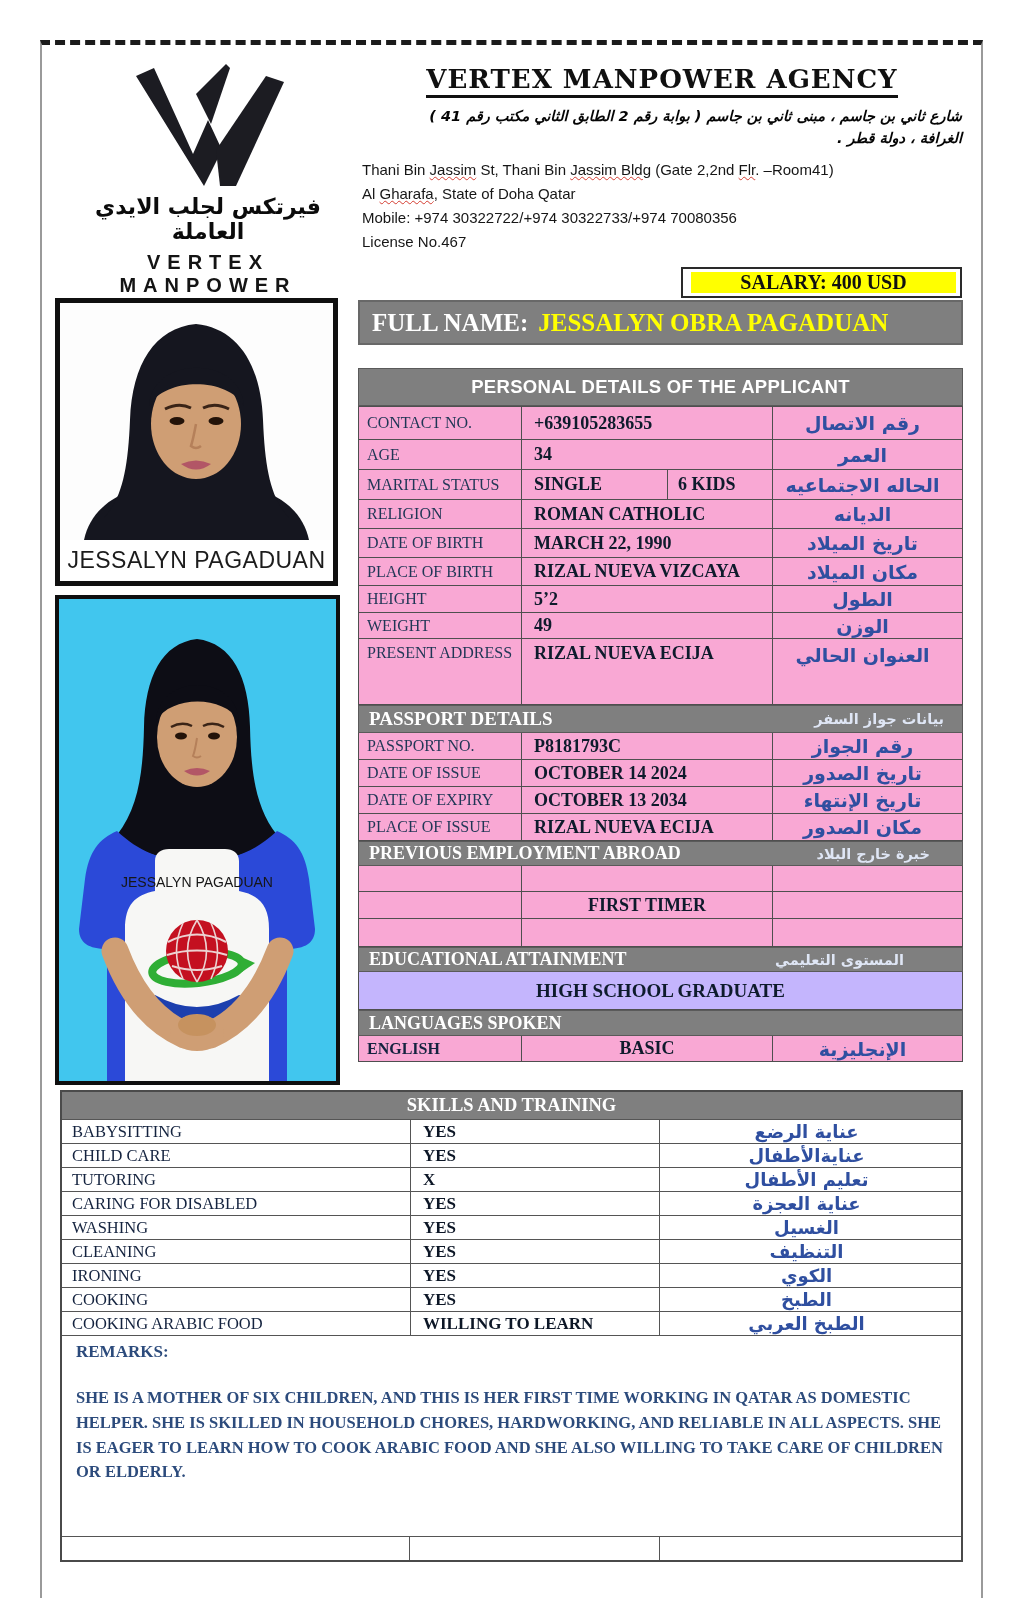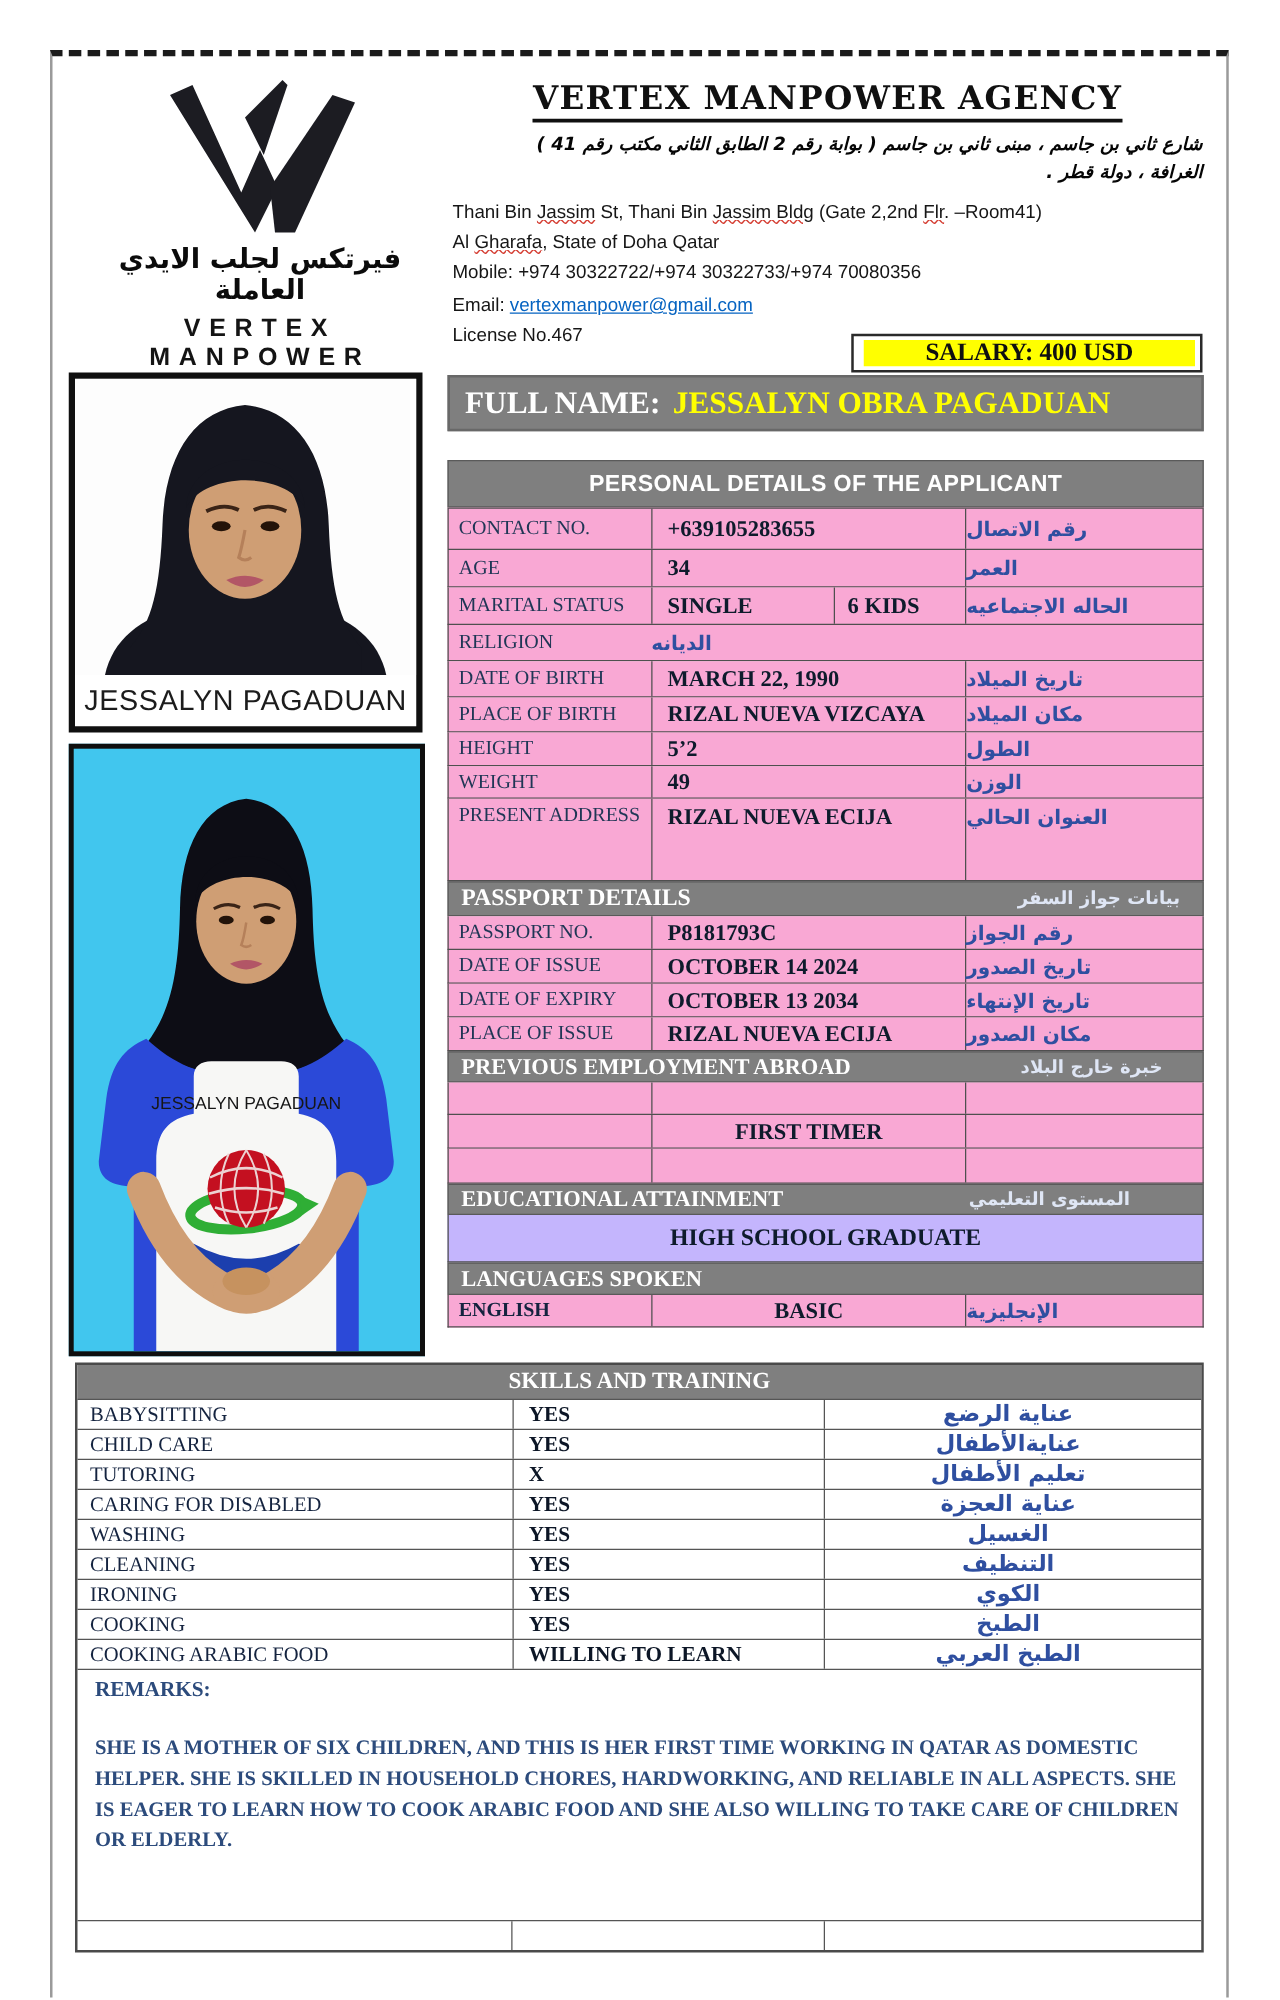--- a/index.html
+++ b/index.html
@@ -53,22 +53,22 @@
               font-weight:bold; font-size:18.5px; letter-spacing:0.3px; }
   .bar.serif { font-weight:bold; font-size:19px; padding-left:10px; }
   .bar .bar-ar { margin-left:auto; font-family:"DejaVu Sans", sans-serif; font-size:14.5px; font-weight:bold; color:#dfe6f5; }
 
   .prow { display:flex; border:1px solid #4f4f4f; border-top:none; align-items:center; background:#f9a8d4; }
   .prow.first { border-top:1px solid #4f4f4f; }
   .cl { width:162px; padding-left:8px; font-size:16px; color:#1F3655; }
   .cv { width:252px; align-self:stretch; display:flex; align-items:center;
         border-left:1px solid #4f4f4f; border-right:1px solid #4f4f4f; padding-left:12px;
         font-weight:bold; font-size:18px; color:#0E1B2C; }
-  .ca { flex:1; text-align:left; padding-right:10px; font-family:"DejaVu Sans", sans-serif;
-        font-size:16px; font-weight:bold; color:#2F4FA0; direction:rtl; }
+  .ca { flex:1; text-align:center; padding-right:10px; font-family:"DejaVu Sans", sans-serif;
+        font-size:19px; font-weight:bold; color:#2F4FA0; direction:rtl; }
   .cv.split { padding:0; }
   .cvs  { width:145px; height:100%; display:flex; align-items:center; padding-left:12px; }
   .cvs2 { flex:1; height:100%; display:flex; align-items:center; padding-left:10px; border-left:1px solid #4f4f4f; }
   .cv.center { justify-content:center; padding-left:0; }
   .top-align { align-items:flex-start; }
   .top-align .cl { padding-top:5px; }
   .top-align .cv { align-items:flex-start; padding-top:4px; }
   .top-align .ca { padding-top:5px; }
 
   .h34{height:34px}.h30{height:30px}.h29{height:29px}.h28{height:28px}.h27{height:27px}.h26{height:26px}.h25{height:25px}
@@ -113,21 +113,20 @@
   <div class="hdr">
     <div class="hdr-title"><span>VERTEX MANPOWER AGENCY</span></div>
     <div class="hdr-ar">
       <div>شارع ثاني بن جاسم ، مبنى ثاني بن جاسم ( بوابة رقم 2 الطابق الثاني مكتب رقم 41 )</div>
       <div>الغرافة ، دولة قطر .</div>
     </div>
     <div class="hdr-addr">
       <div><span>Thani Bin </span><span class="sq">Jassim</span><span> St, Thani Bin </span><span class="sq">Jassim Bldg</span><span> (Gate 2,2nd </span><span class="sq">Flr</span><span>. –Room41)</span></div>
       <div><span>Al </span><span class="sq">Gharafa</span><span>, State of Doha Qatar</span></div>
       <div>Mobile: +974 30322722/+974 30322733/+974 70080356</div>
-      <div class="email-row"><span>Email: </span><span class="email-link">vertexmanpower@gmail.com</span></div>
       <div>License No.467</div>
     </div>
   </div>
 
   <div class="salary-box">
     <div class="salary-inner">SALARY: 400 USD</div>
   </div>
 
   <div class="fullname-bar">
     <span class="fn-label">FULL NAME:</span>
@@ -199,20 +198,21 @@
     <div class="prow h30">
       <div class="cl">MARITAL STATUS</div>
       <div class="cv split">
         <div class="cvs">SINGLE</div>
         <div class="cvs2">6 KIDS</div>
       </div>
       <div class="ca">الحاله الاجتماعيه</div>
     </div>
     <div class="prow h29">
       <div class="cl">RELIGION</div>
+      <div class="cv">ROMAN CATHOLIC</div>
       <div class="ca">الديانه</div>
     </div>
     <div class="prow h29">
       <div class="cl">DATE OF BIRTH</div>
       <div class="cv">MARCH 22, 1990</div>
       <div class="ca">تاريخ الميلاد</div>
     </div>
     <div class="prow h28">
       <div class="cl">PLACE OF BIRTH</div>
       <div class="cv">RIZAL NUEVA VIZCAYA</div>

